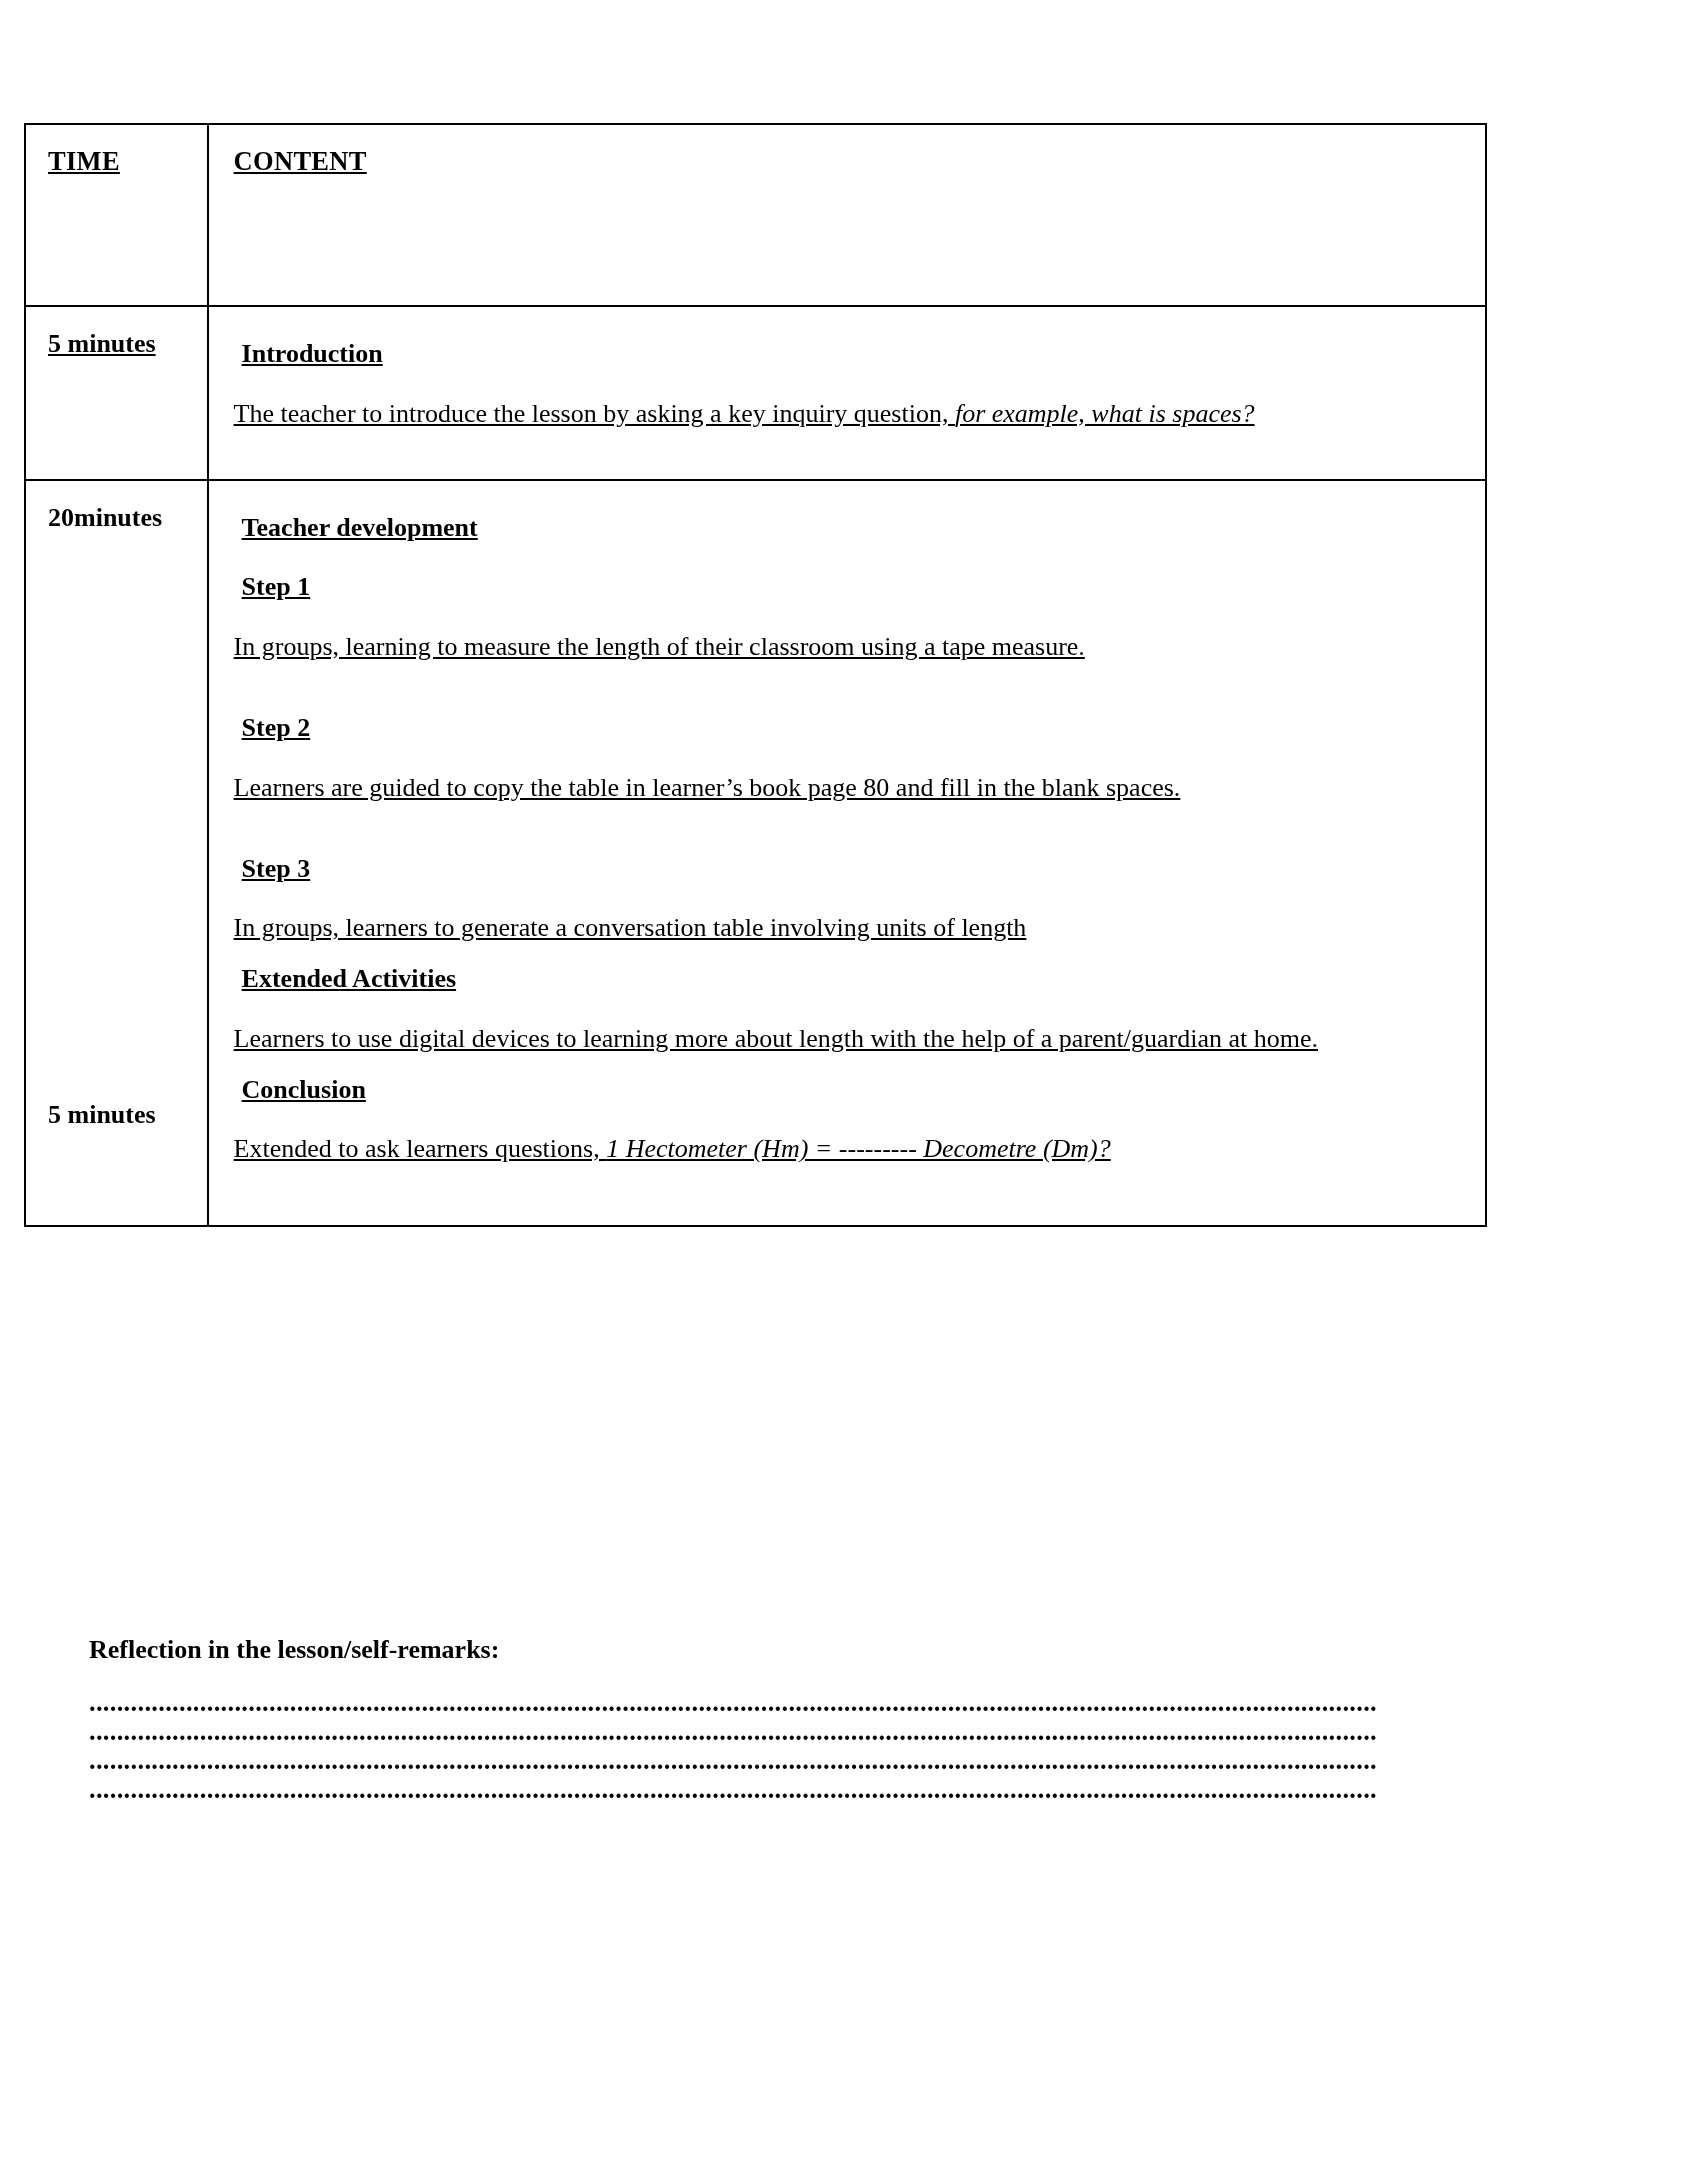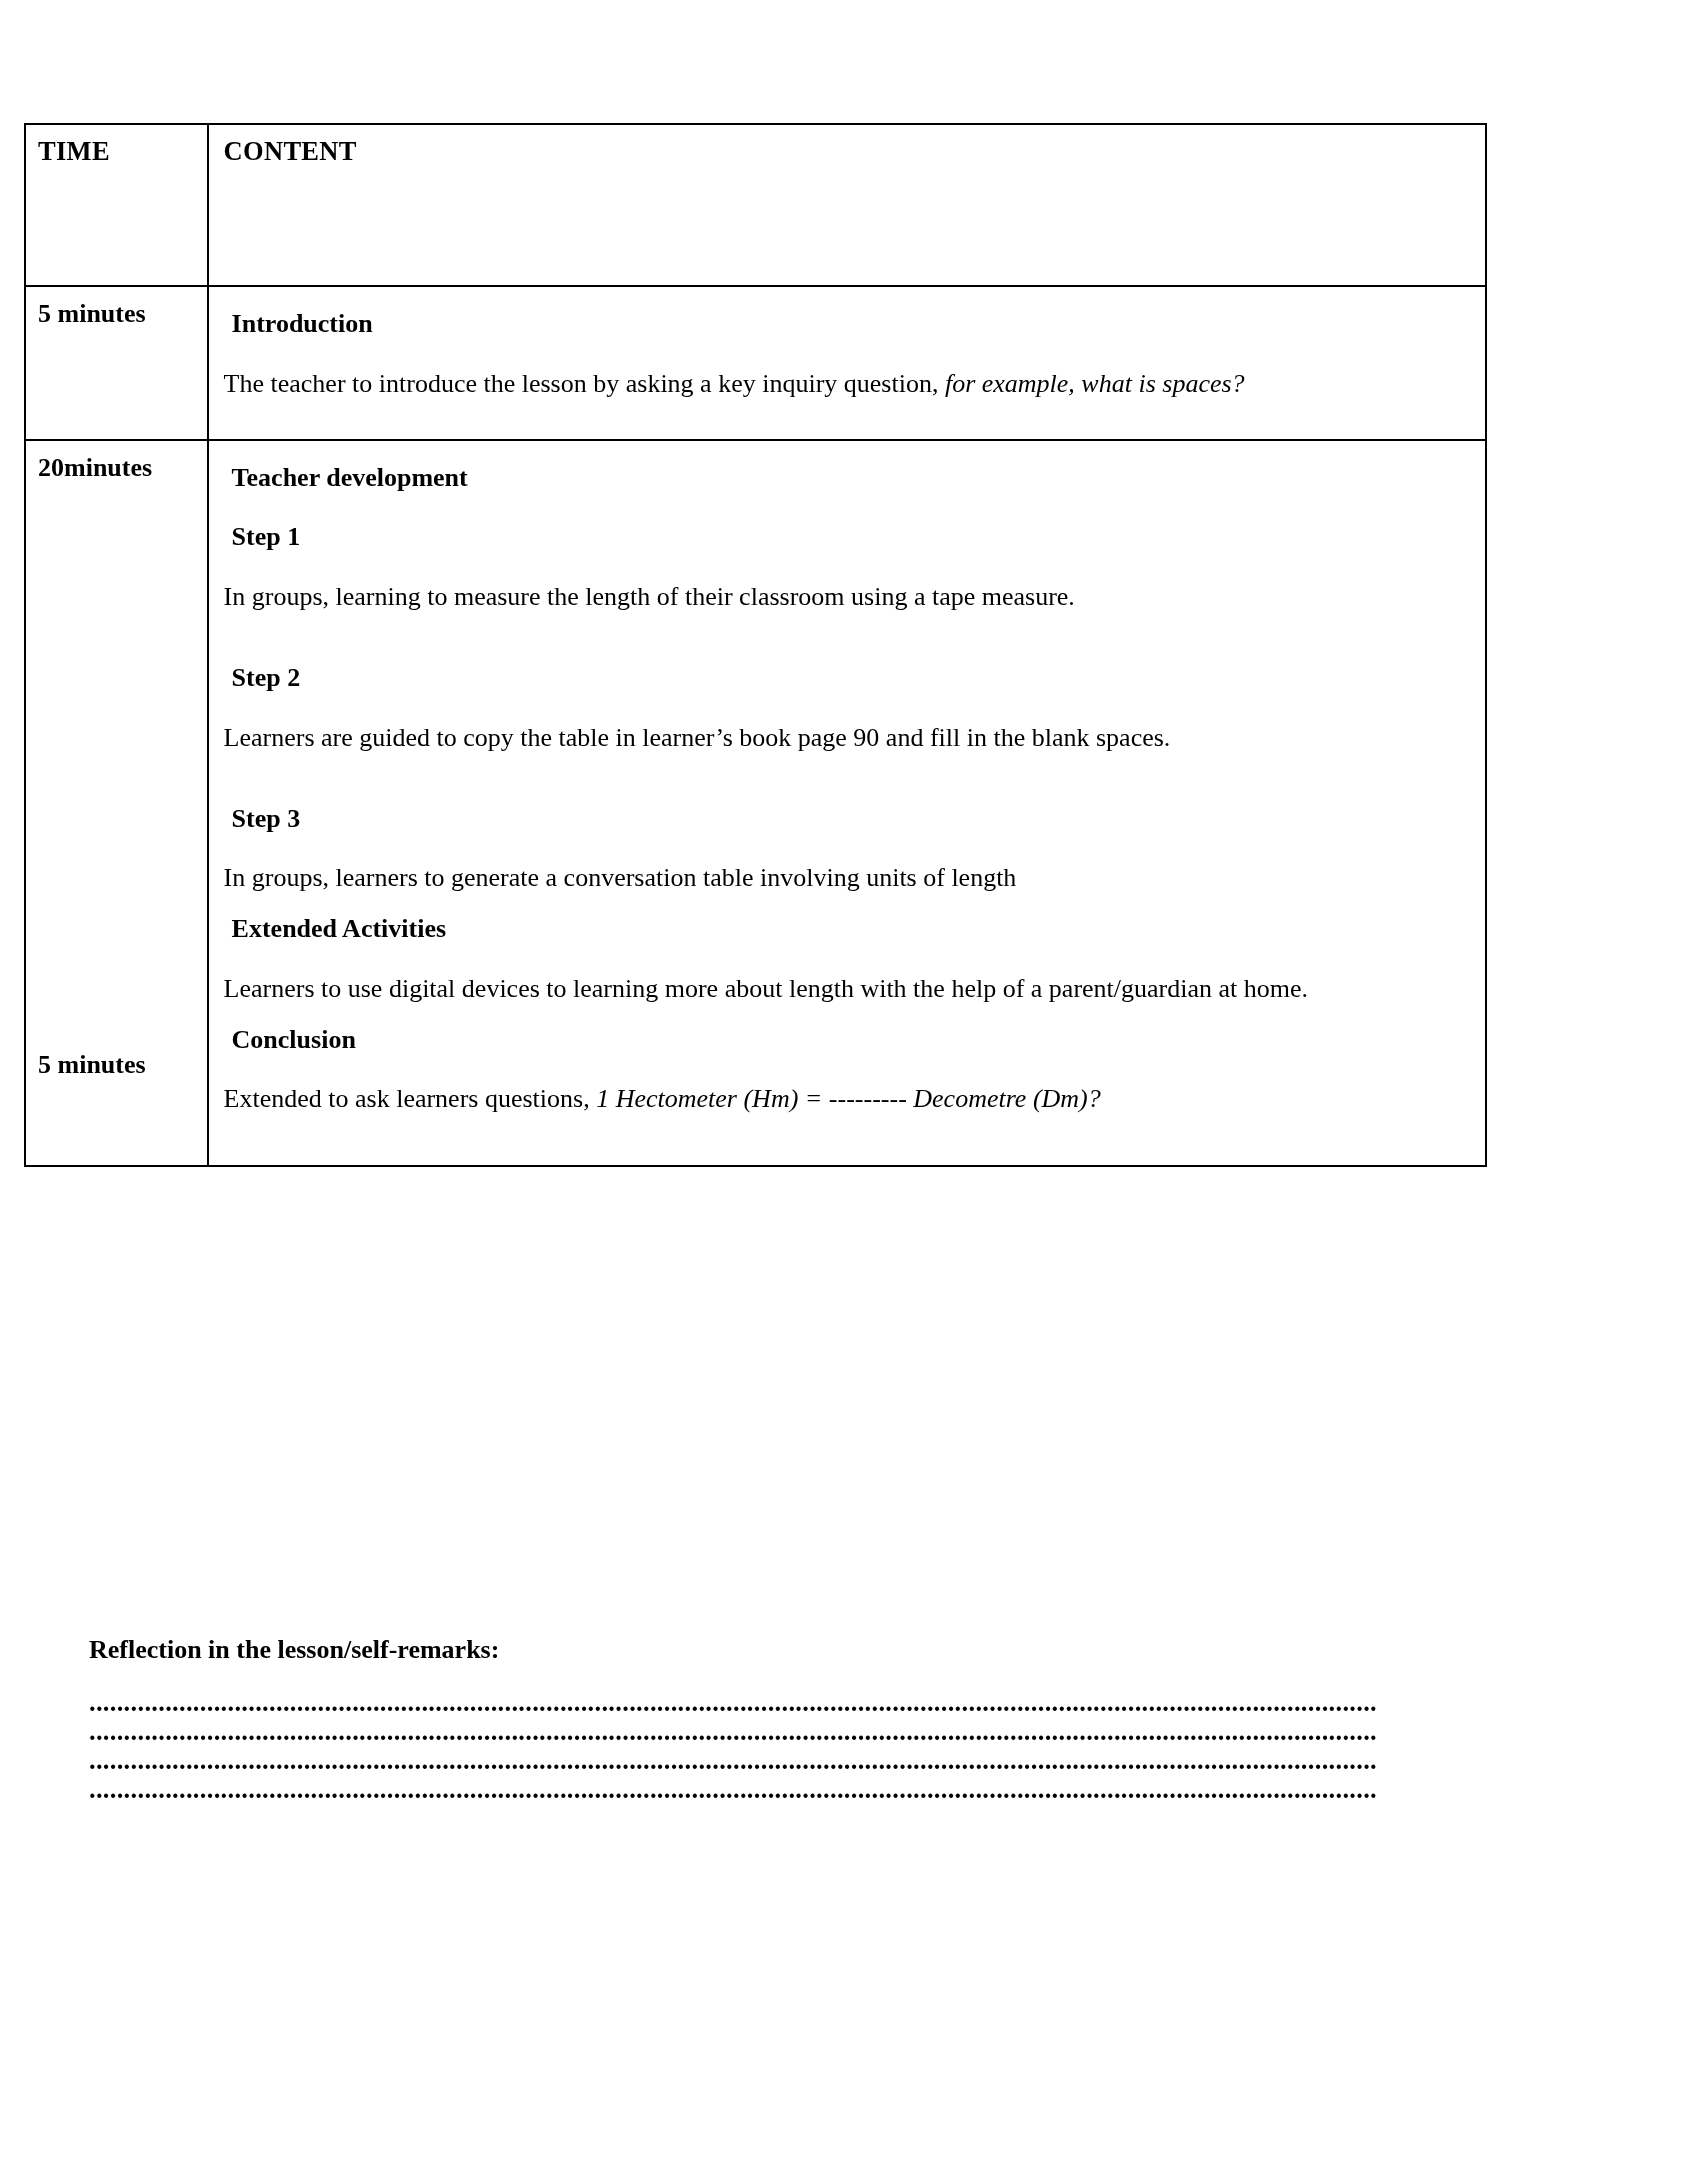--- a/index.html
+++ b/index.html
@@ -30,21 +30,22 @@
     position: absolute;
     left: 24px;
     top: 123px;
     width: 1463px;
     border-collapse: collapse;
     table-layout: fixed;
   }
   .lesson-table td {
     border: 2px solid #000000;
     vertical-align: top;
-    padding: 0;
+    padding: 10px;
+    text-decoration: underline;
   }
   .col-time   { width: 183px; }
   .col-content{ width: 1278px; }
 
   .cell-pad-time {
     padding: 12px 6.6px 6.6px 12px;
   }
   .cell-pad-content {
     padding: 12px 16px 9.3px 14.6px;
   }
@@ -186,21 +187,21 @@
             <div class="gap-sm"></div>
 
             <p class="sec-head">Step 1</p>
             <div class="gap-sm"></div>
             <p class="body-line">In groups, learning to measure the length of their classroom using a tape measure.</p>
 
             <div class="gap-md"></div>
 
             <p class="sec-head">Step 2</p>
             <div class="gap-sm"></div>
-            <p class="body-line">Learners are guided to copy the table in learner’s book page 90 and fill in the blank spaces.</p>
+            <p class="body-line">Learners are guided to copy the table in learner’s book page 80 and fill in the blank spaces.</p>
 
             <div class="gap-md"></div>
 
             <p class="sec-head">Step 3</p>
             <div class="gap-sm"></div>
             <p class="body-line">In groups, learners to generate a conversation table involving units of length</p>
 
             <p class="sec-head">Extended Activities</p>
             <div class="gap-sm"></div>
             <p class="body-line">Learners to use digital devices to learning more about length with the help of a parent/guardian at home.</p>

